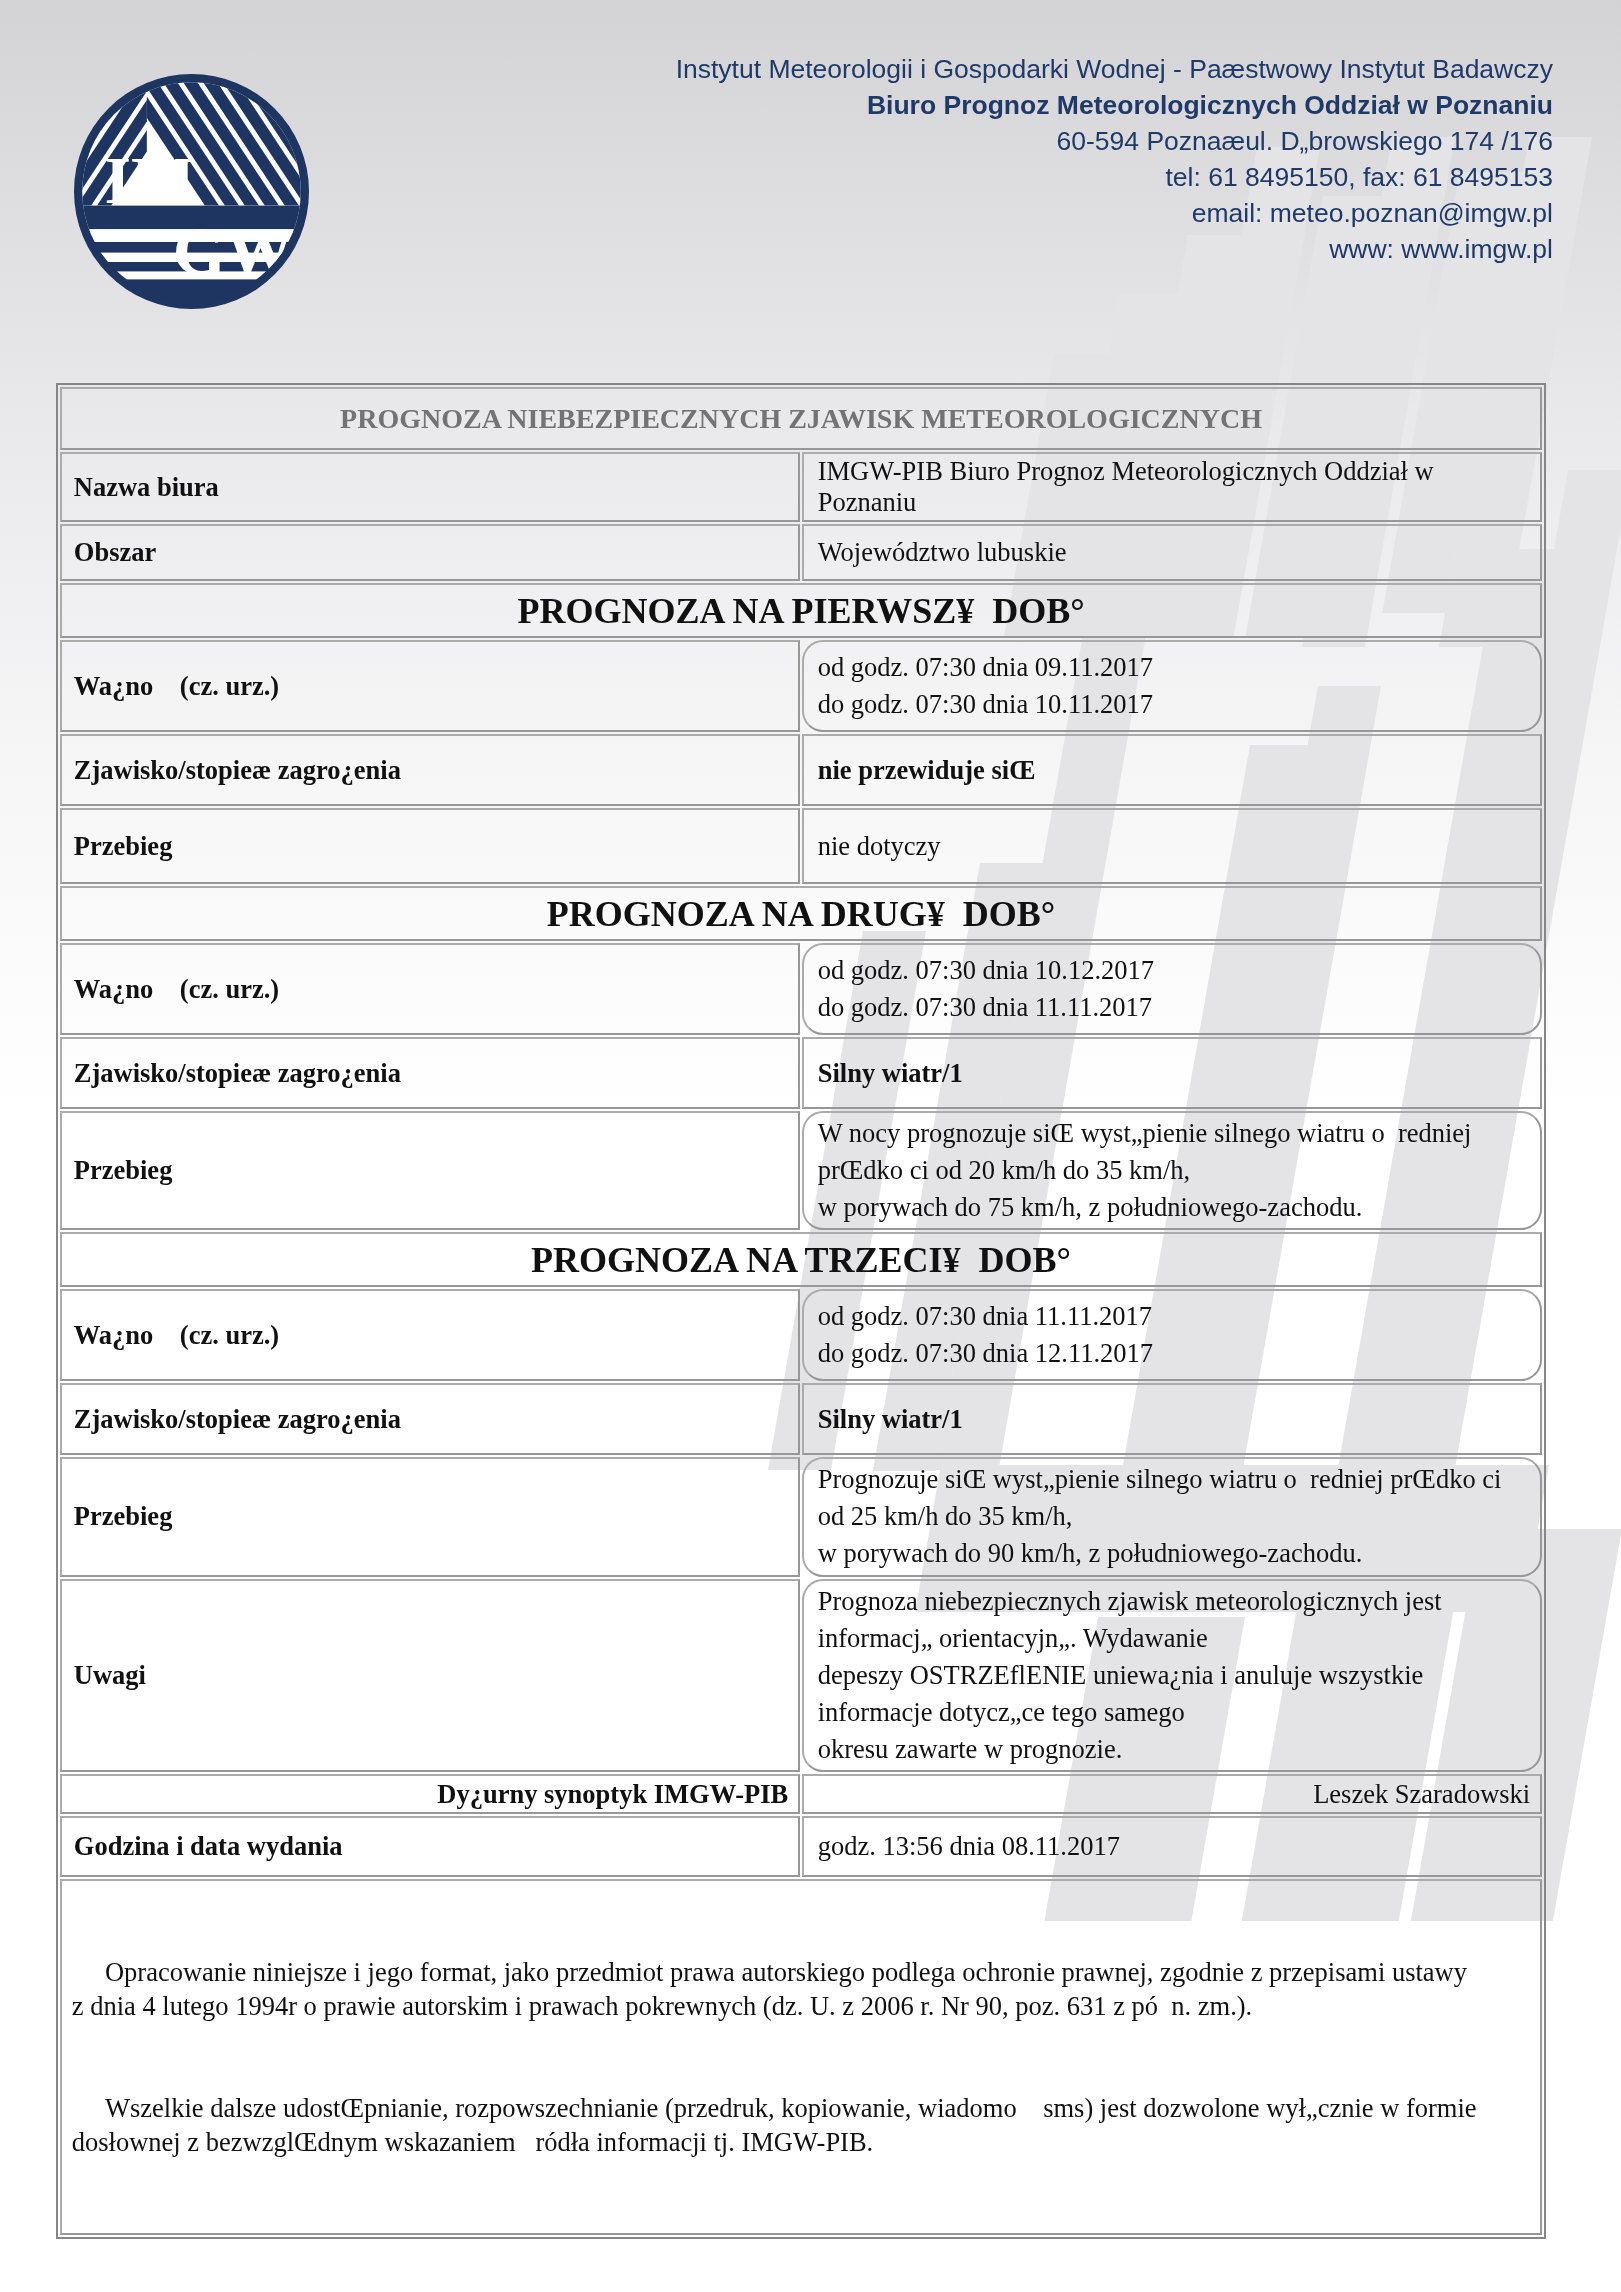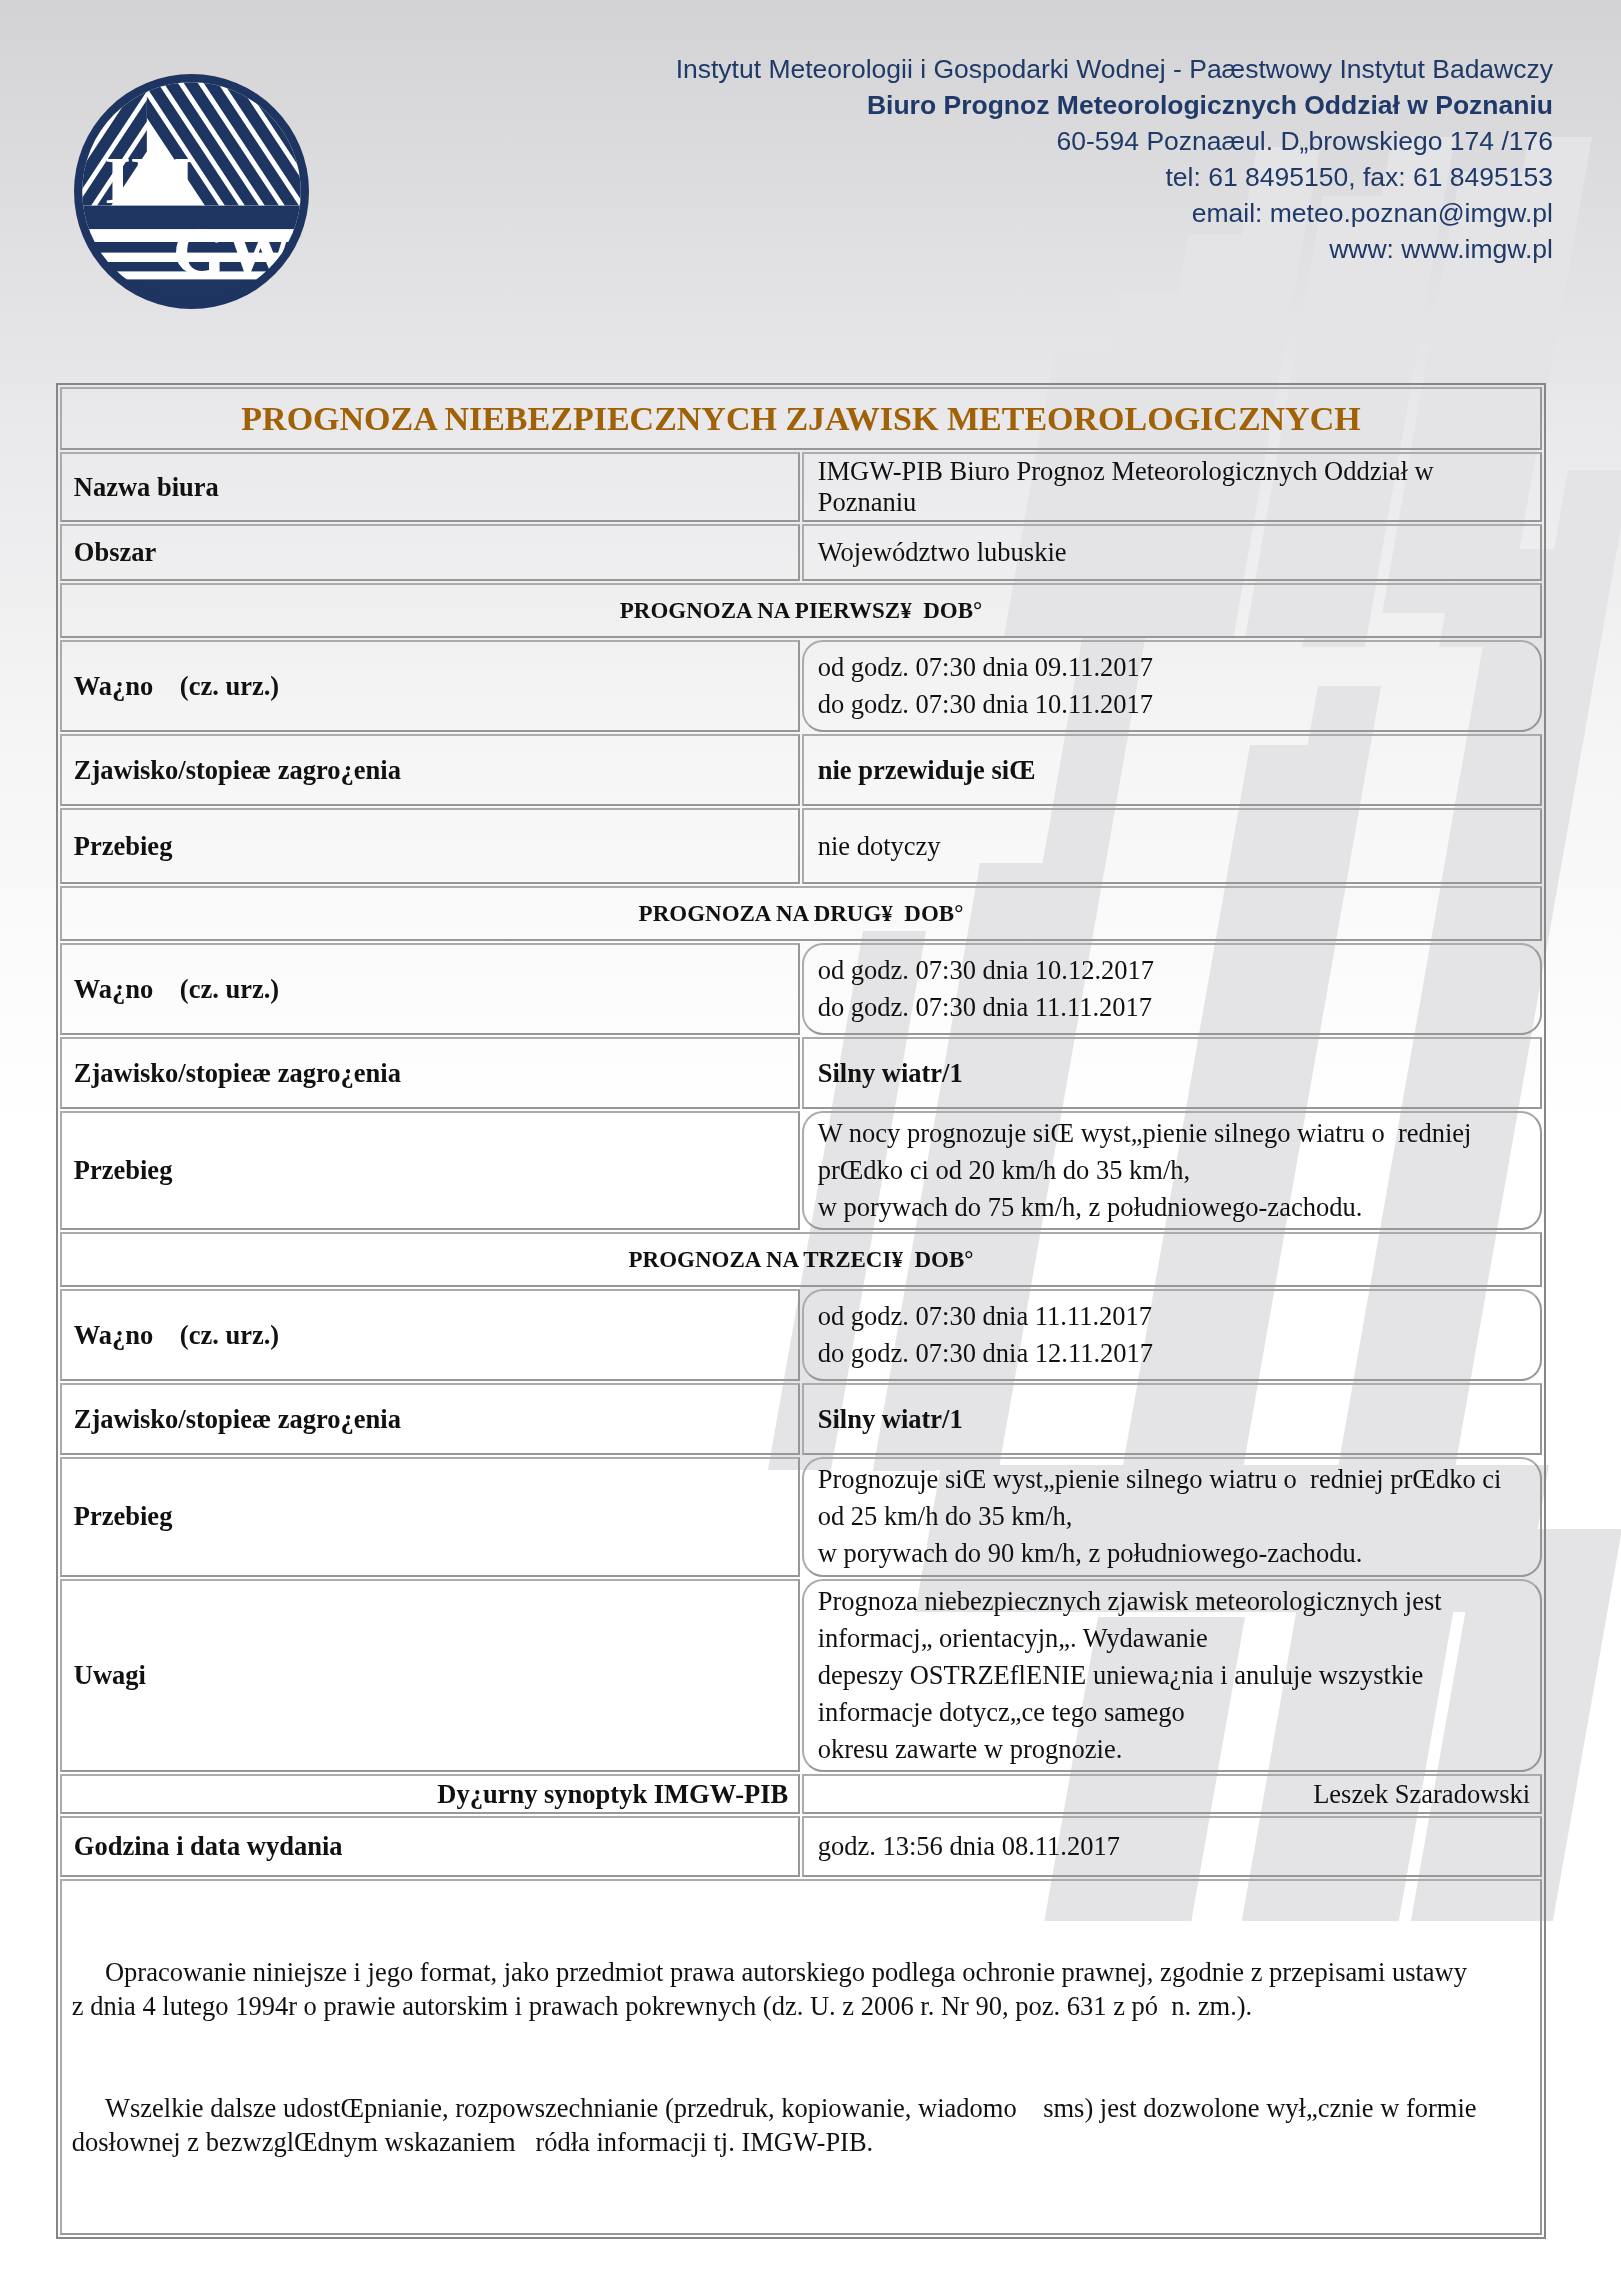--- a/index.html
+++ b/index.html
@@ -42,22 +42,22 @@
     font-size:26.5px;
     white-space:pre-wrap;
     word-wrap:break-word;
     box-sizing:border-box;
     padding:2px 9.8px 2px 11.8px;
   }
   td.lbl{font-weight:bold;width:355px;}
   td.val{padding-left:13.7px;}
   td.bold{font-weight:bold;}
   td.center{text-align:center;font-weight:bold;padding:0;}
-  td.title{color:#a16207;font-size:34px;height:63px;}
-  td.sechdr{font-size:23px;height:55px;}
+  td.title{color:#737373;font-size:28px;height:63px;}
+  td.sechdr{font-size:36px;height:55px;}
   td.multiline{line-height:1.4;border-radius:21px;}
   .h-info{height:57px;}
   .h-waz{height:92px;}
   .h-zja{height:72px;}
   .h-prz1{height:76px;}
   .h-prz{height:90px;}
   .h-uwagi{height:125px;}
   .h-syn{height:40px;text-align:right;}
   .h-wyd{height:61px;}
   .h-foot{height:145px;}

